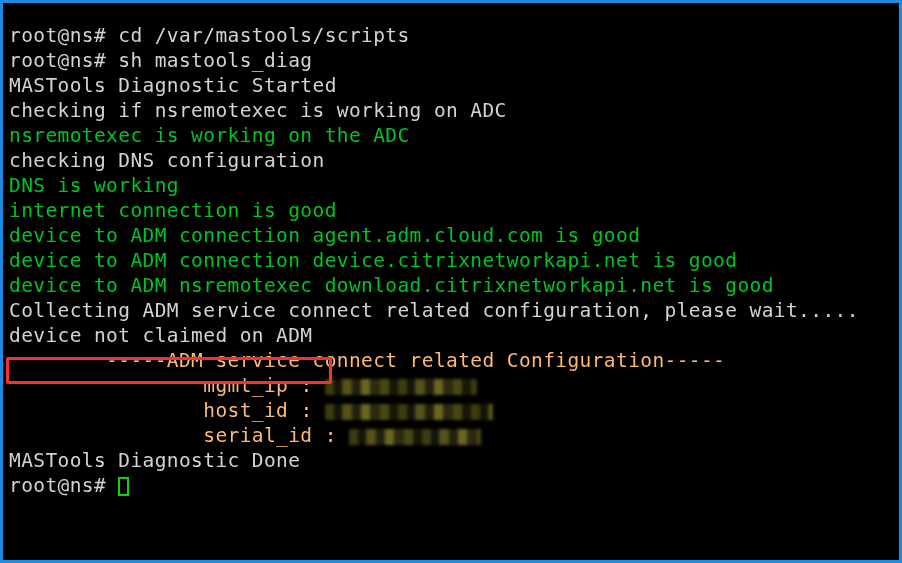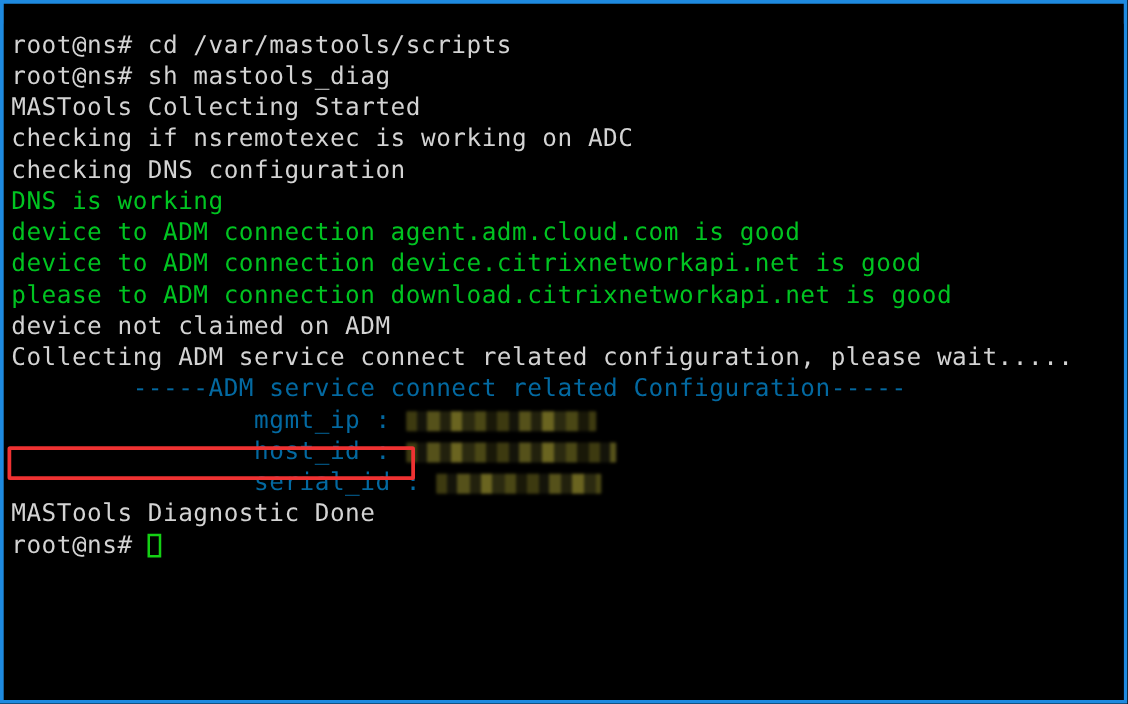--- a/index.html
+++ b/index.html
@@ -31,21 +31,21 @@
   .line {
     height: 25px;
     line-height: 25px;
     font-size: 19.5px;
     letter-spacing: 0.4px;
     white-space: pre;
     color: #d6d6d6;
   }
   .c-gray   { color: #d3d3d3; }
   .c-green  { color: #00c421; }
-  .c-yellow { color: #0369a1; }
+  .c-yellow { color: #fdba74; }
 
   
   .redacted {
     display: inline-block;
     vertical-align: -3px;
     height: 16px;
     border-radius: 1px;
     filter: blur(1.4px);
     background-image:
       repeating-linear-gradient(90deg,
@@ -87,29 +87,31 @@
   }
 </style>
 </head>
 <body>
 
 <div id="terminal-window">
   <div id="terminal-screen">
 
     <div class="line c-gray">root@ns# cd /var/mastools/scripts</div>
     <div class="line c-gray">root@ns# sh mastools_diag</div>
-    <div class="line c-gray">MASTools Collecting Started</div>
+    <div class="line c-gray">MASTools Diagnostic Started</div>
     <div class="line c-gray">checking if nsremotexec is working on ADC</div>
+    <div class="line c-green">nsremotexec is working on the ADC</div>
     <div class="line c-gray">checking DNS configuration</div>
     <div class="line c-green">DNS is working</div>
+    <div class="line c-green">internet connection is good</div>
     <div class="line c-green">device to ADM connection agent.adm.cloud.com is good</div>
     <div class="line c-green">device to ADM connection device.citrixnetworkapi.net is good</div>
-    <div class="line c-green">please to ADM connection download.citrixnetworkapi.net is good</div>
+    <div class="line c-green">device to ADM nsremotexec download.citrixnetworkapi.net is good</div>
+    <div class="line c-gray">Collecting ADM service connect related configuration, please wait.....</div>
     <div class="line c-gray">device not claimed on ADM</div>
-    <div class="line c-gray">Collecting ADM service connect related configuration, please wait.....</div>
     <div class="line c-yellow">        -----ADM service connect related Configuration-----</div>
 
     <div class="line c-yellow"><span>                </span><span>mgmt_ip</span> <span>:</span> <span class="redacted r-mgmt"></span></div>
 
     <div class="line c-yellow"><span>                </span><span>host_id</span> <span>:</span> <span class="redacted r-host"></span></div>
 
     <div class="line c-yellow"><span>                </span><span>serial_id</span> <span>:</span> <span class="redacted r-serial"></span></div>
 
     <div class="line c-gray">MASTools Diagnostic Done</div>
 

